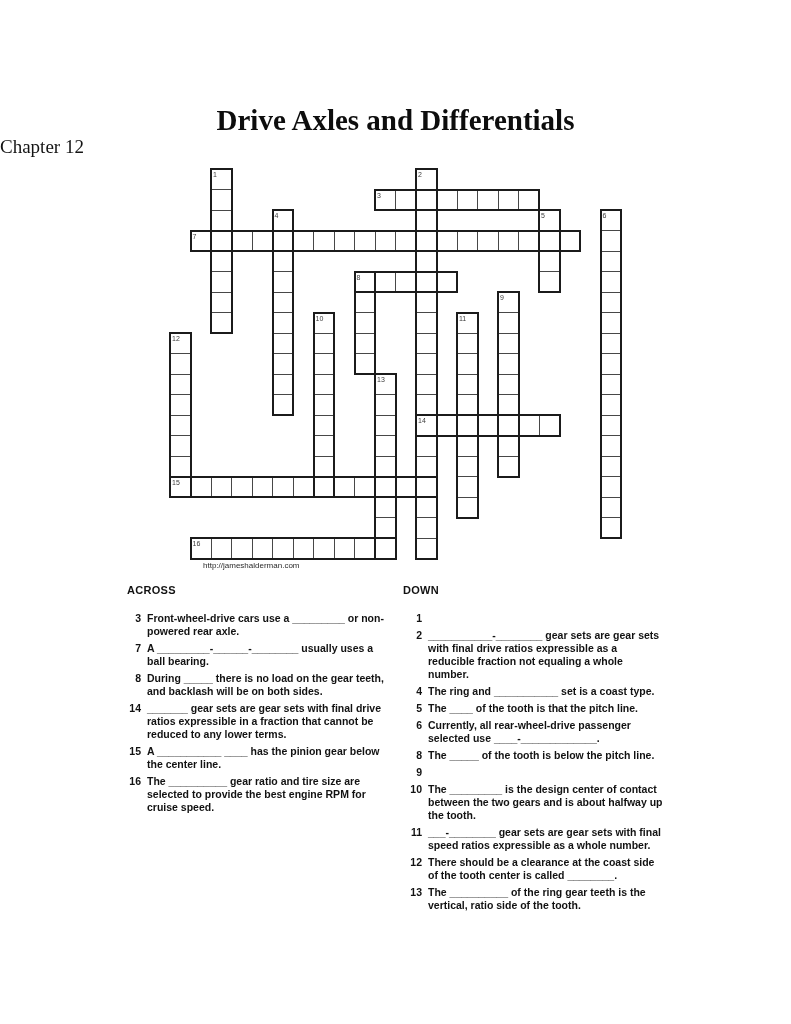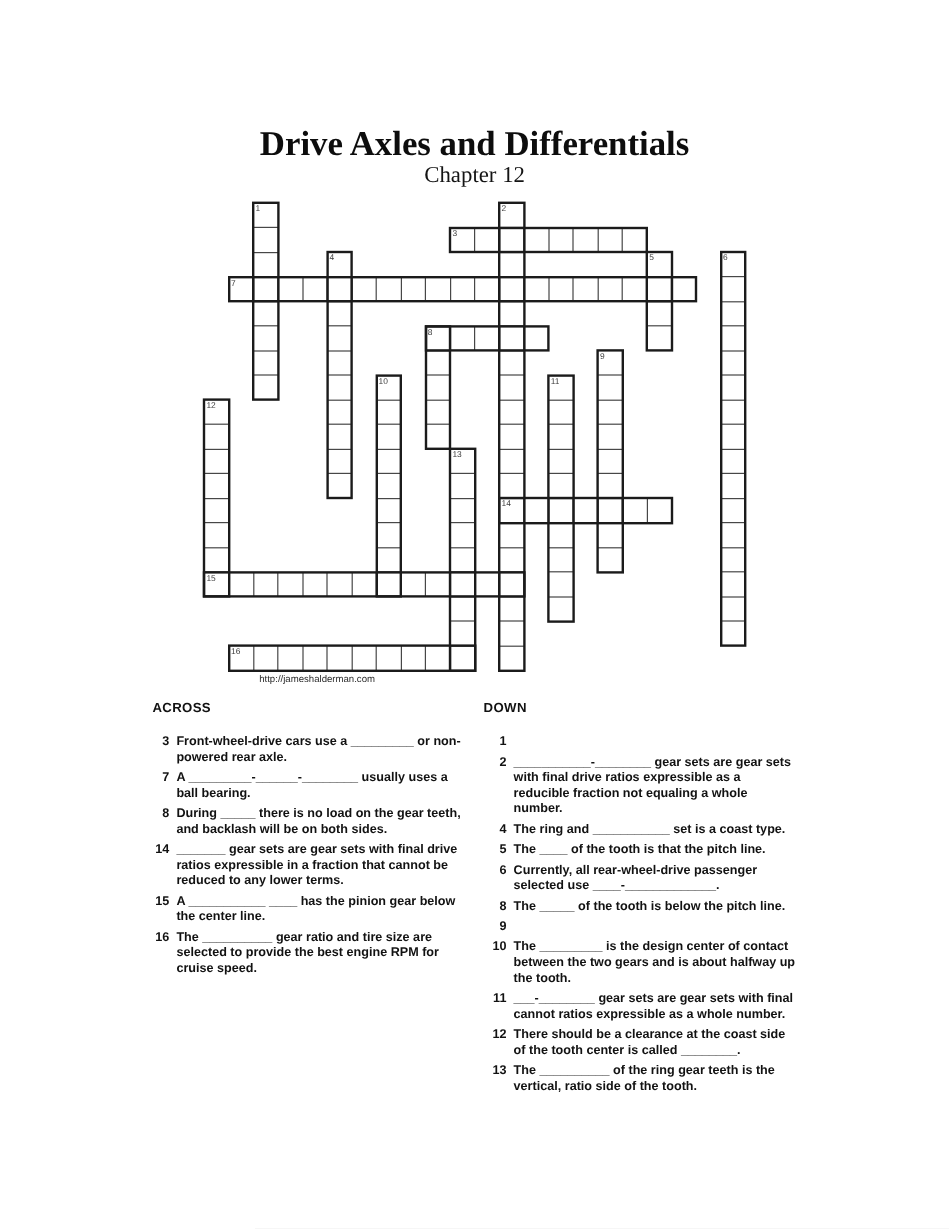--- a/index.html
+++ b/index.html
@@ -21,21 +21,20 @@
     font-family: "Liberation Serif", serif;
     font-weight: bold;
     font-size: 29px;
     letter-spacing: 0px;
     color: #0d0d0d;
   }
   .subtitle {
     position: absolute;
     left: 0; right: 0;
     top: 136px;
-    text-align: center;
     font-family: "Liberation Serif", serif;
     font-size: 19px;
     color: #141414;
   }
   #grid {
     position: absolute;
     left: 170px;
     top: 169px;
     width: 452px;
     height: 390px;
@@ -52,21 +51,21 @@
   }
   .cell-num {
     position: absolute;
     font-size: 7px;
     line-height: 7px;
     color: #3c3c3c;
     font-family: "Liberation Sans", sans-serif;
   }
   .grid-url {
     position: absolute;
-    left: 170px;
+    left: 157px;
     top: 561px;
     font-size: 8px;
     color: #2a2a2a;
     padding-left: 46px;
   }
   .clue-col {
     position: absolute;
     top: 584px;
     font-size: 10.5px;
     font-weight: bold;
@@ -354,21 +353,21 @@
         </div>
         <div class="clue">
           <span class="clue-num">9</span>
         </div>
         <div class="clue">
           <span class="clue-num">10</span>
           <span class="clue-text">The _________ is the design center of contact between the two gears and is about halfway up the tooth.</span>
         </div>
         <div class="clue">
           <span class="clue-num">11</span>
-          <span class="clue-text">___-________ gear sets are gear sets with final cannot ratios expressible as a whole number.</span>
+          <span class="clue-text">___-________ gear sets are gear sets with final speed ratios expressible as a whole number.</span>
         </div>
         <div class="clue">
           <span class="clue-num">12</span>
           <span class="clue-text">There should be a clearance at the coast side of the tooth center is called ________.</span>
         </div>
         <div class="clue">
           <span class="clue-num">13</span>
           <span class="clue-text">The __________ of the ring gear teeth is the vertical, ratio side of the tooth.</span>
         </div>
       </div>

